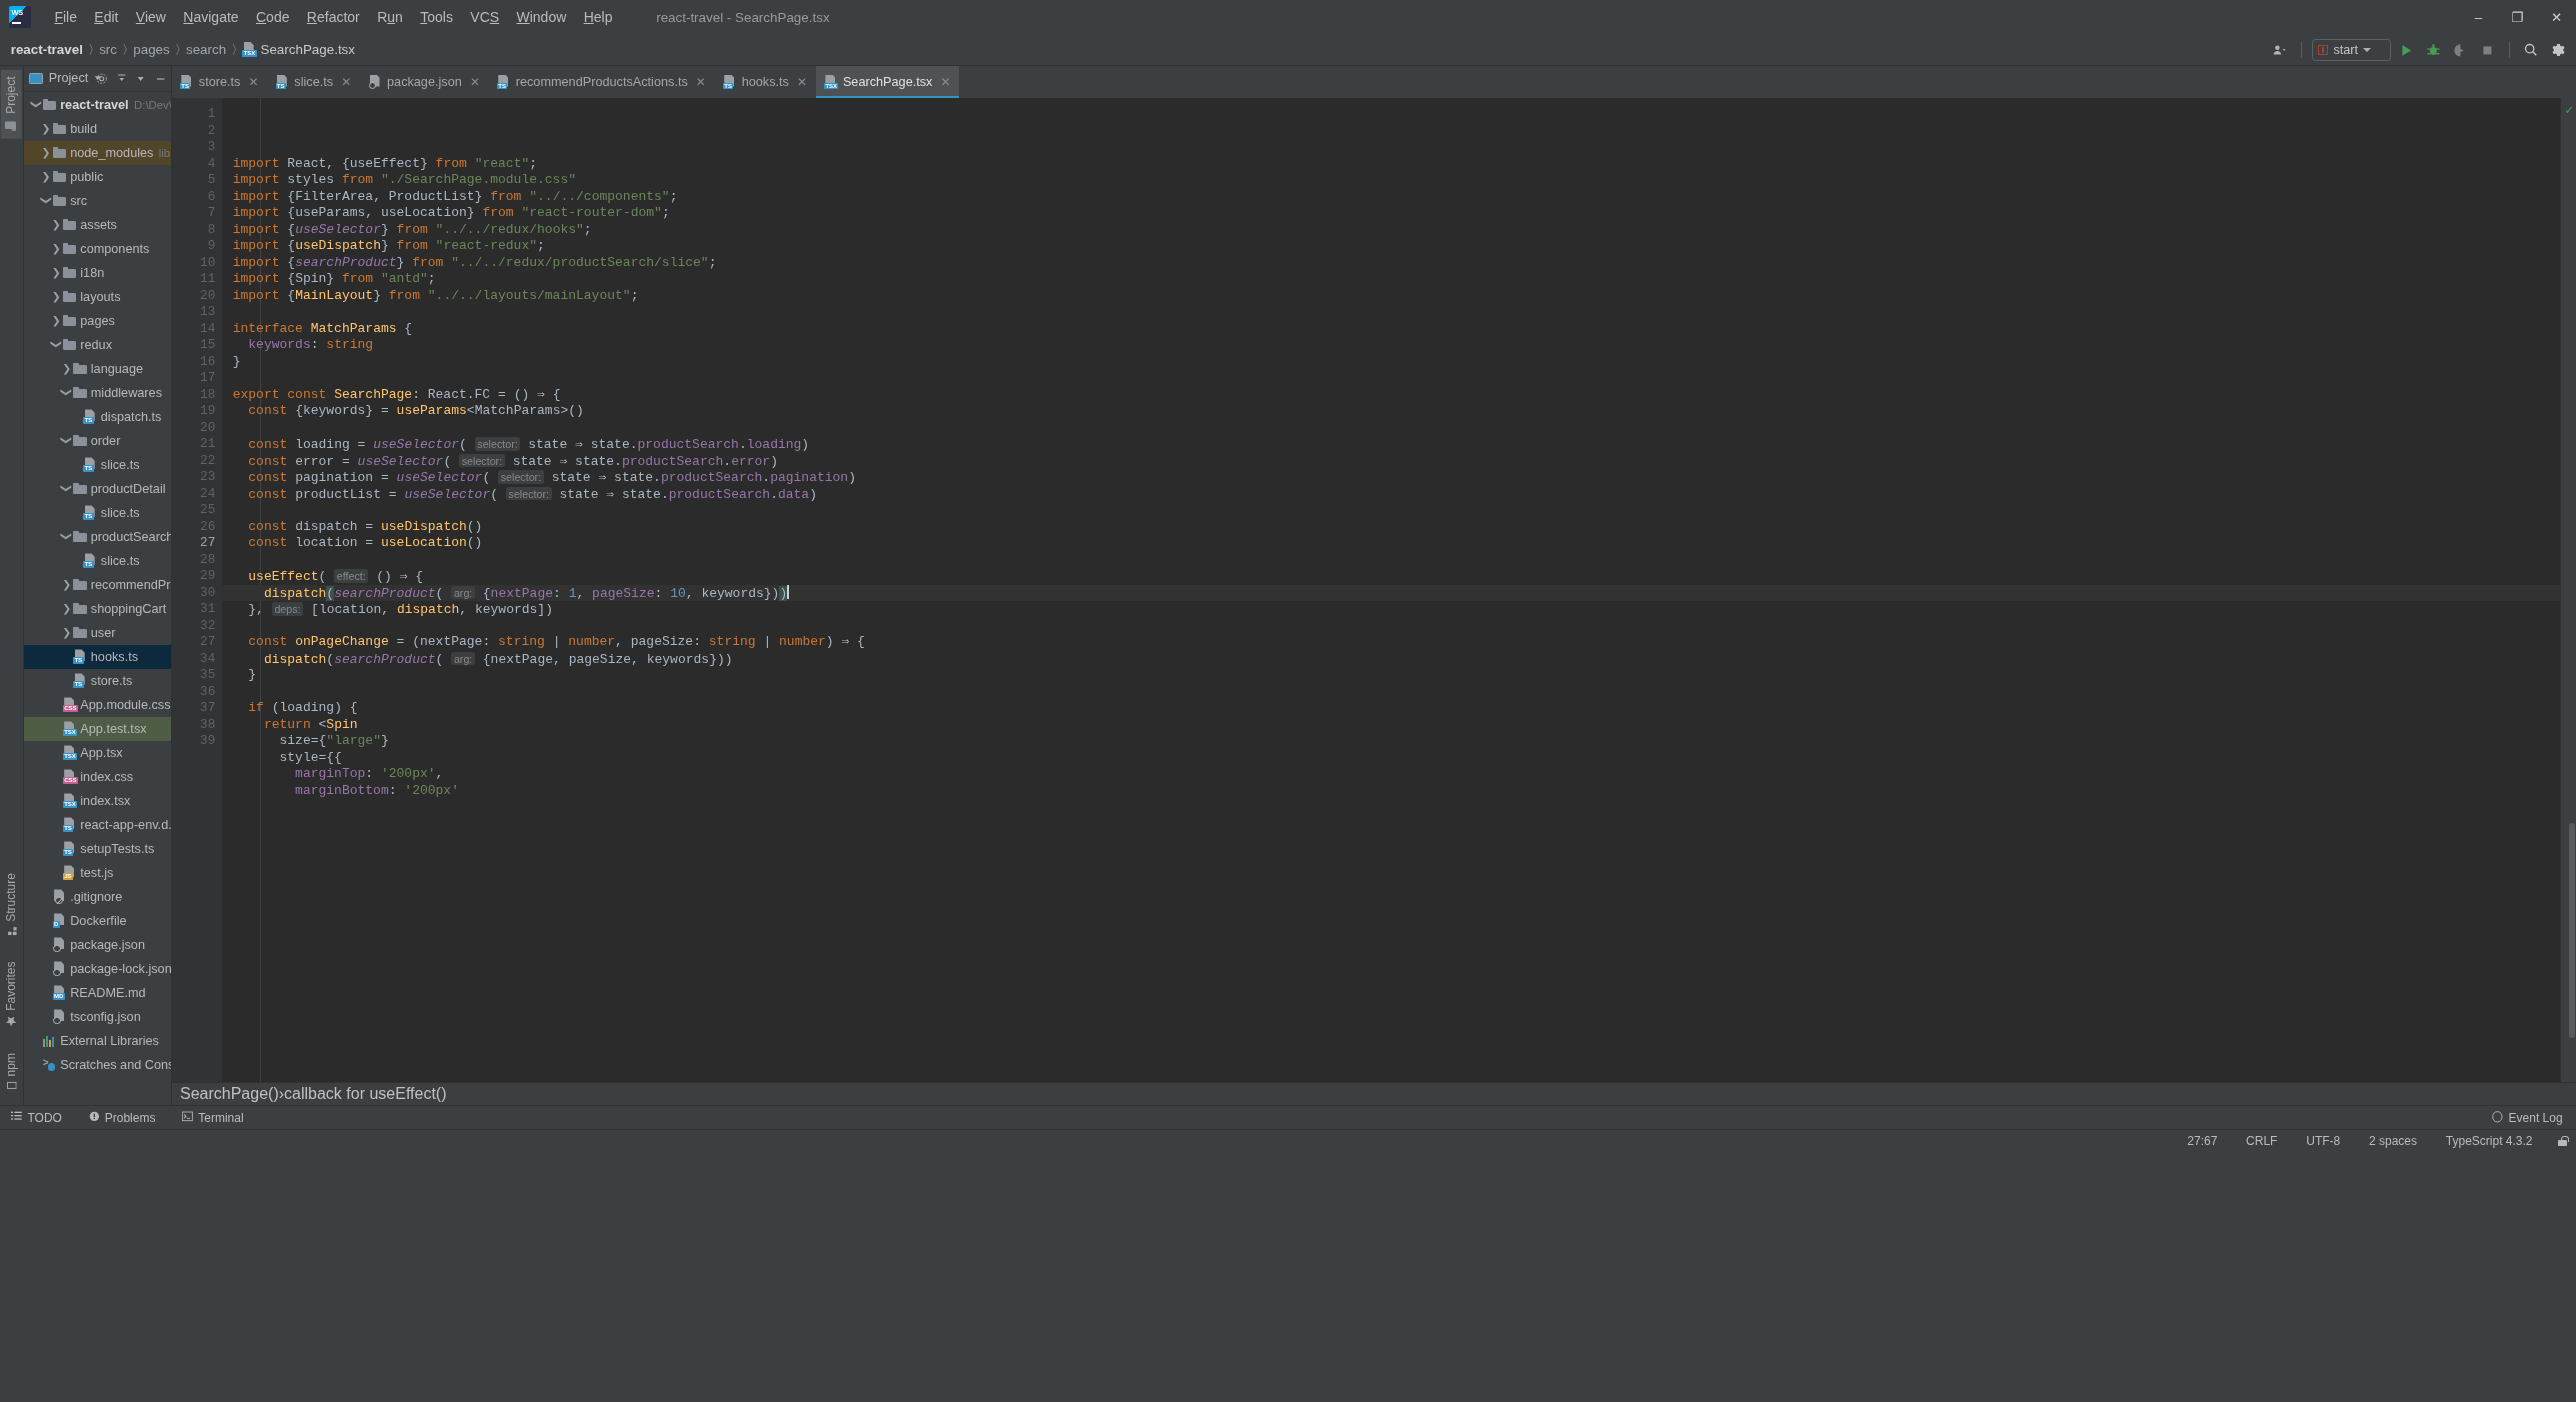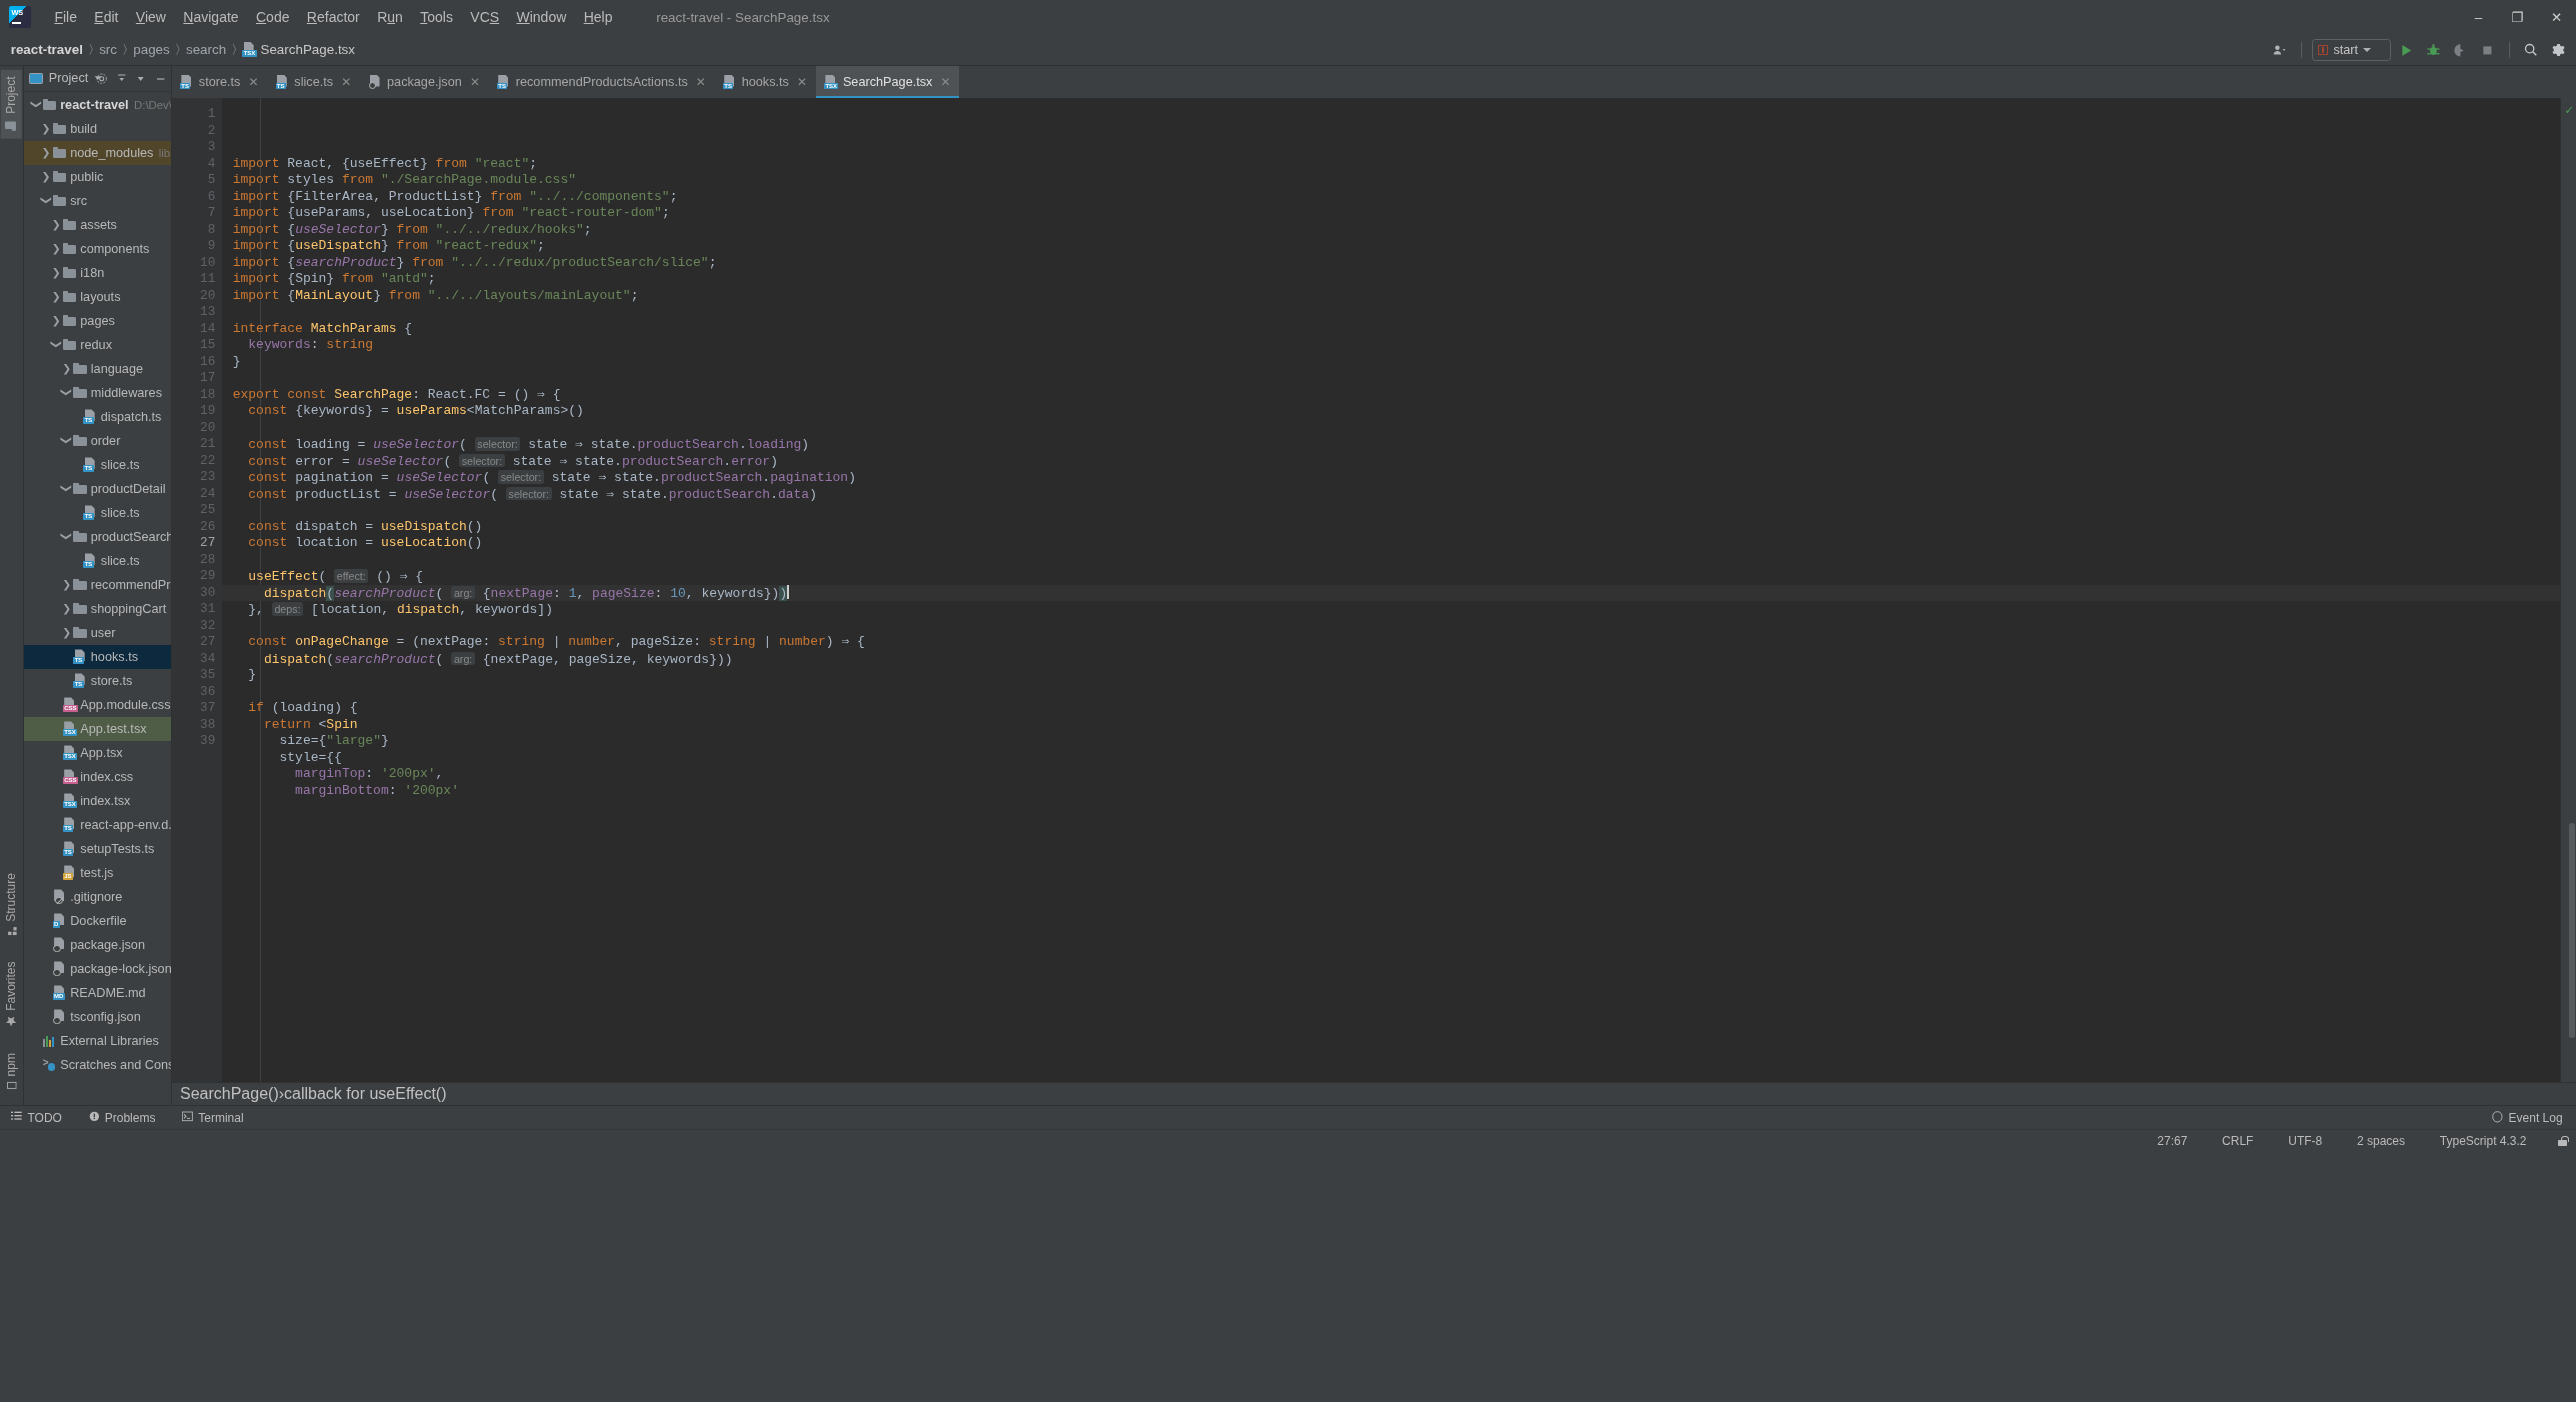--- a/index.html
+++ b/index.html
@@ -198,21 +198,21 @@
   
   .toolwin {
     height: 24px; background:#3c3f41; display:flex; align-items:center; gap:17.4px; padding-left:6.7px; flex:0 0 24px;
     border-top:0.7px solid #2f3133;
   }
   .twbtn { display:flex; align-items:center; gap:5.4px; color:#bbbbbb; font-size:12px; padding: 2px 4.7px;}
   .statusbar {
     height: 23px; background:#3c3f41; display:flex; align-items:center; padding:0 9.4px 0 6.7px; flex:0 0 23px;
     color:#bbbbbb; font-size:12px; border-top:0.7px solid #333537; position:relative;
   }
-  .sb-right { margin-left:auto; display:flex; align-items:center; gap:28px;text-align:right; }
+  .sb-right { margin-left:auto; display:flex; align-items:center; gap:22px;text-align:right; }
   .sb-item { padding:2px 3.4px; }
   .lock { width:8.7px;height:10.7px; position:relative; }
   .lock::before { content:""; position:absolute; left:0; bottom:0; width:8.7px;height:6px;background:#b9b9b9;border-radius:0.7px;}
   .lock::after { content:""; position:absolute; left:2.7px; top:0; width:6px;height:5.4px;border:1.3px solid #b9b9b9;border-bottom:none;border-radius:3.4px 3.4px 0 0;}
 </style>
 </head>
 <body>
 
 <div id="app">
 

